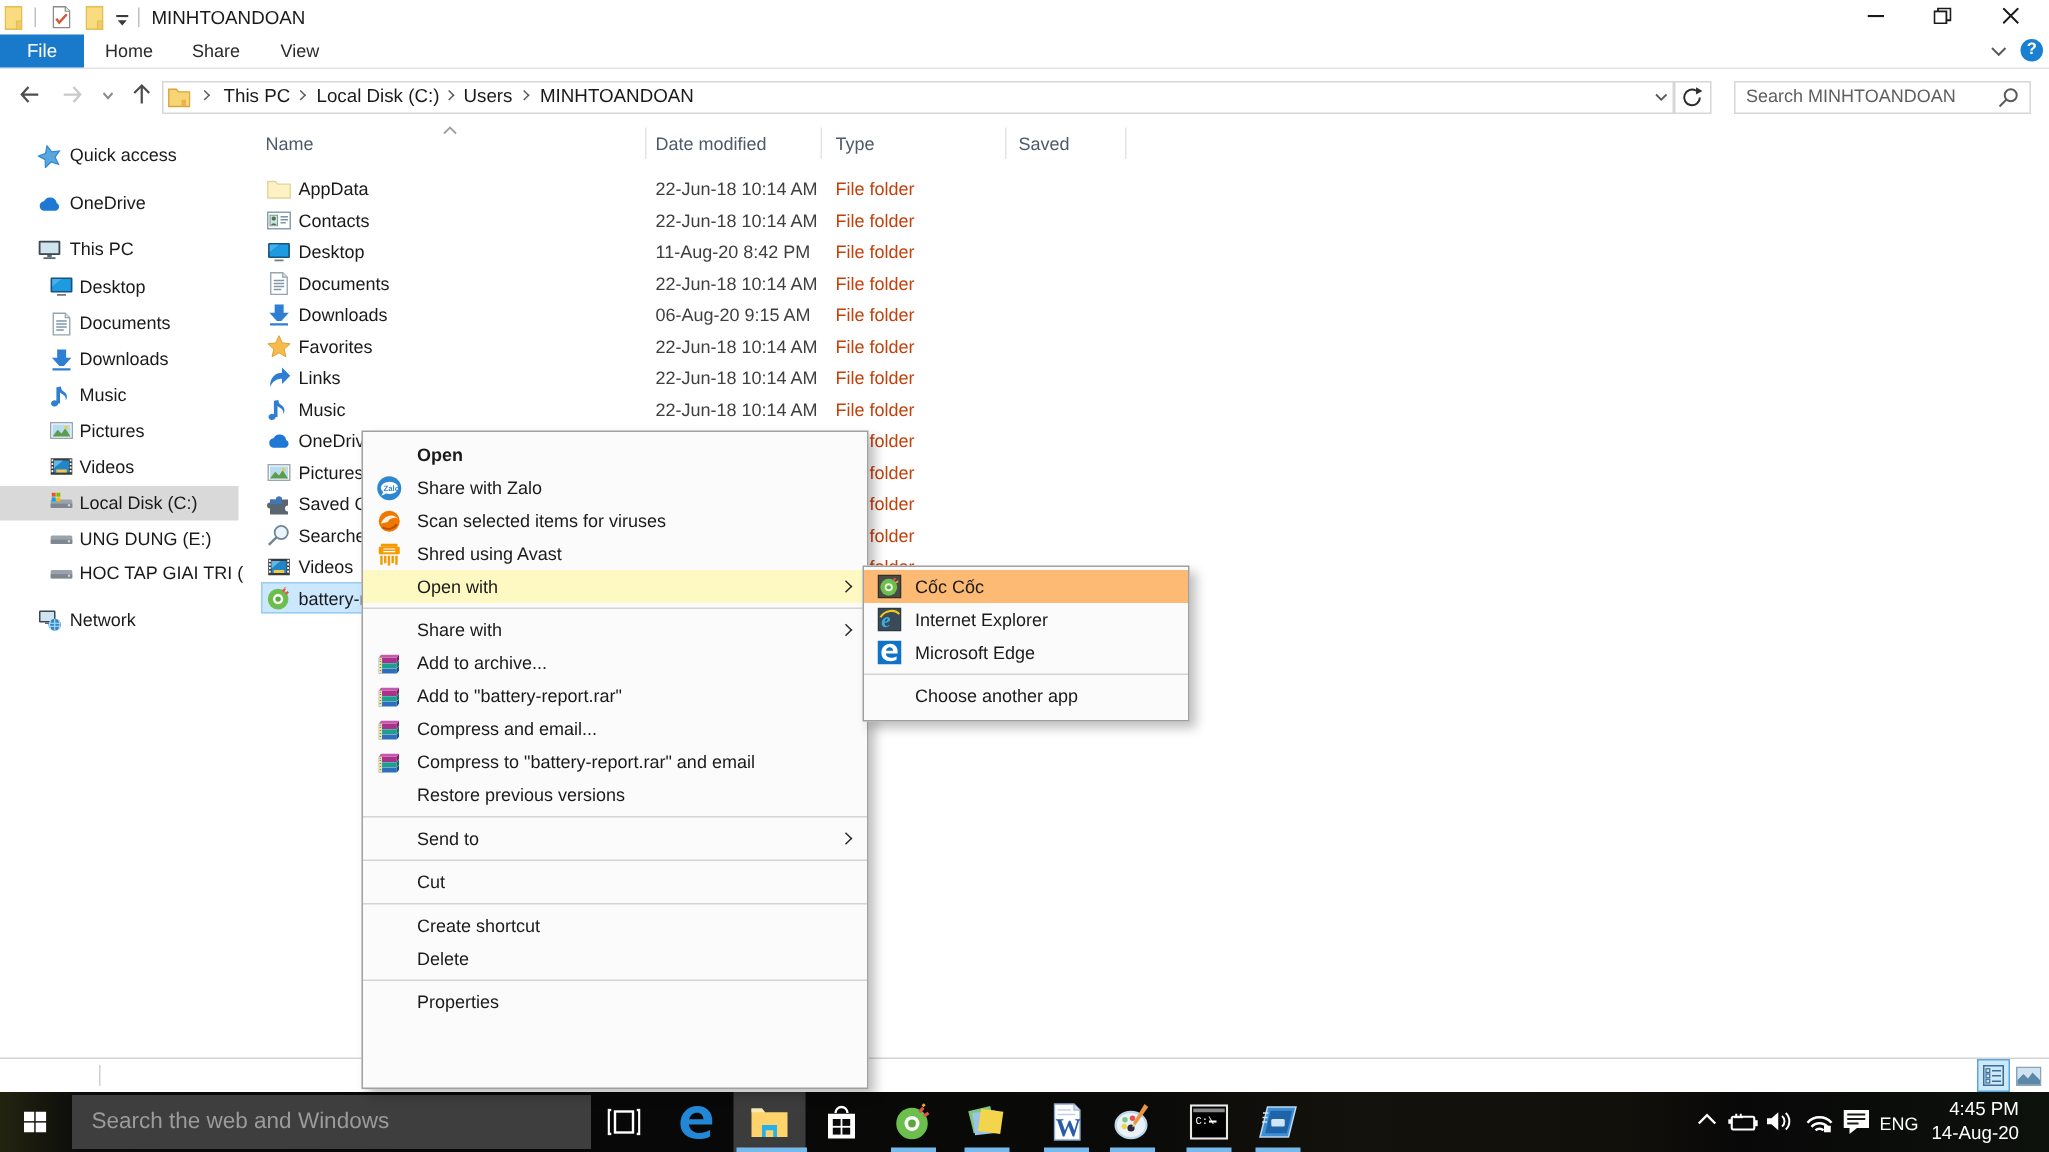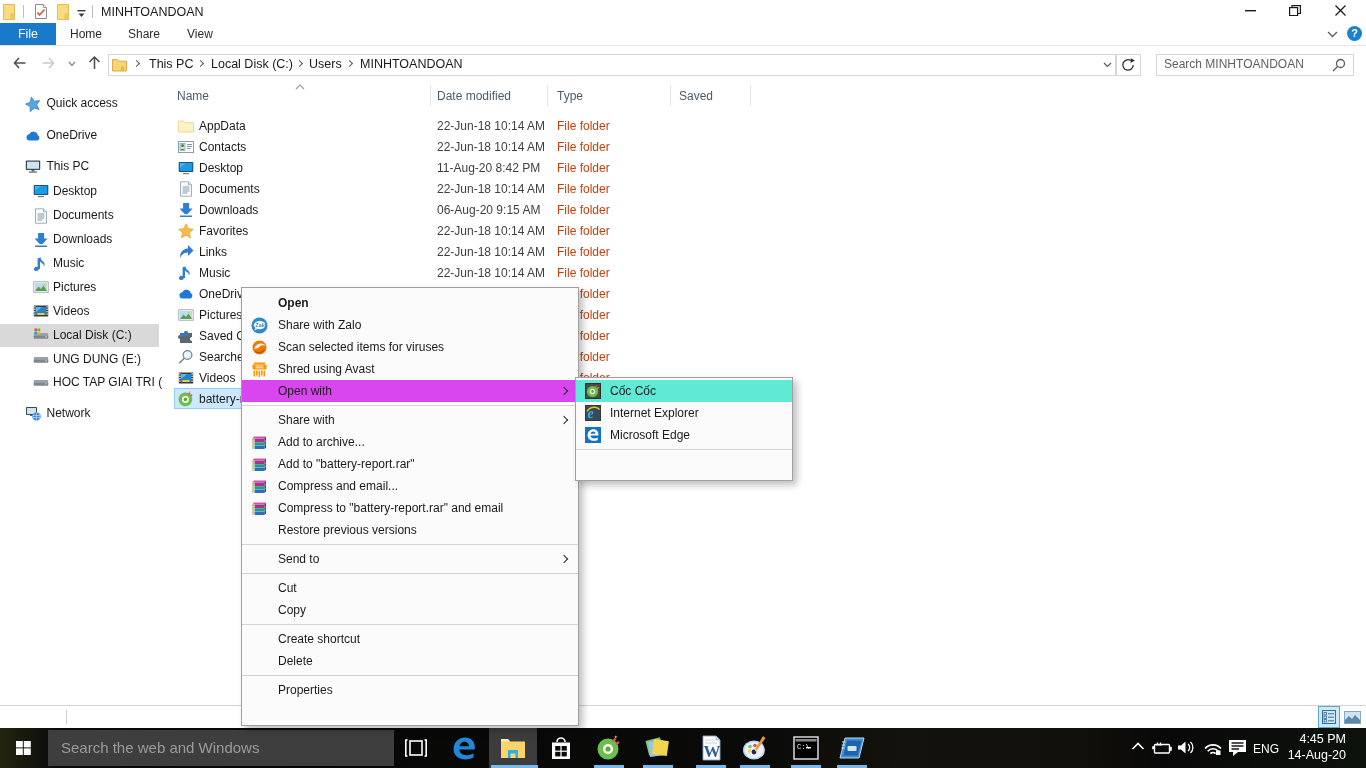--- a/index.html
+++ b/index.html
@@ -29,21 +29,21 @@
 #statusbar span { position:absolute; top:5px; font-size:12px; color:#35404e; white-space:nowrap;margin-top:17px; }
 #taskbar { left:0; top:728px; width:1366px; height:40px; background:linear-gradient(90deg,#23240f 0px,#0b0b0b 55px,#070707 300px,#0a0a09 760px,#14120c 900px,#12100b 1080px,#080808 1160px,#0d120c 1366px); }
 #tsearch { left:48px; top:2px; width:346px; height:36px; background:#3e3e3e; }
 #tsearch span { position:absolute; left:13px; top:9px; font-size:15px; color:#9b9b9b; }
 .tcell { top:0; width:48px; height:40px; }
 .tul { top:37px; height:3px; background:#76b9ed; position:absolute; }
 #ctxmenu { left:241px; top:287px; width:338px; height:439px; background:#fbfbfb; border:1px solid #a0a0a0; box-shadow:4px 4px 7px rgba(0,0,0,0.25); padding-top:4px; }
 .mi { position:relative; height:22px; }
 .mi .txt { position:absolute; left:36px; top:4px; font-size:12px; color:#1a1a1a; white-space:nowrap; }
 .mi .ico { position:absolute; left:9px; top:3px; }
-.mi.hl { background:#d946ef; }
+.mi.hl { background:#fef9c3; }
 .msep { height:7px; position:relative; }
 .msep:after { content:""; position:absolute; left:0; right:0; top:3px; height:1px; background:#d4d4d4; }
 .sub-arrow { position:absolute; right:11px; top:7.5px; width:6px; height:6px; border-top:1.3px solid #2a2a2a; border-right:1.3px solid #2a2a2a; transform:rotate(45deg); }
 #submenu { left:575px; top:377px; width:218px; height:104px; background:#fbfbfb; border:1px solid #a0a0a0; box-shadow:4px 4px 7px rgba(0,0,0,0.25); padding-top:2px; }
 #submenu .mi .txt { left:34px; }
 #submenu .mi .ico { left:9px; }
 </style>
 </head>
 <body>
 <div class="abs" id="titlebar">
@@ -704,37 +704,34 @@
     </div>
 <div class="msep"></div>
 <div class="mi">
       <span class="txt" style="">Send to</span>
       <span class="sub-arrow"></span>
     </div>
 <div class="msep"></div>
 <div class="mi">
       <span class="txt" style="">Cut</span>
     </div>
-<div class="mi">
-      <span class="txt" style="">Copy</span>
-    </div>
 <div class="msep"></div>
 <div class="mi">
       <span class="txt" style="">Create shortcut</span>
     </div>
 <div class="mi">
       <span class="txt" style="">Delete</span>
     </div>
 <div class="msep"></div>
 <div class="mi">
       <span class="txt" style="">Properties</span>
     </div>
 </div>
 <div class="abs" id="submenu">
-<div class="mi hl" style="background:#5eead4">
+<div class="mi hl" style="background:#fdba74">
       <span class="ico">
         <svg width="16" height="16" viewBox="0 0 16 16" style="">
           <rect x="0.5" y="0.5" width="15" height="15" fill="#4a4a46" stroke="#2e2e2a"></rect>
           <circle cx="7.5" cy="8.5" r="5.6" fill="#6cbf4d"></circle>
           <circle cx="7.5" cy="8.5" r="2.7" fill="#e8f5e0"></circle>
           <circle cx="7.5" cy="8.5" r="1.4" fill="#58a83c"></circle>
           <path d="M10.5 4 L12 2.5" stroke="#e8504a" stroke-width="1.3"></path>
           <path d="M12 5.5 L13.8 4.5" stroke="#f2a73f" stroke-width="1.2"></path>
         </svg>
       </span>
@@ -753,13 +750,16 @@
 <div class="mi">
       <span class="ico">
         <svg width="16" height="16" viewBox="0 0 16 16" style="">
           <rect x="0" y="0" width="16" height="16" fill="#1073c8"></rect>
           <path fill-rule="evenodd" fill="#fff" d="M2.6 8.3 C2.6 4.6 5.2 2.2 8.4 2.2 C11.5 2.2 13.4 4.4 13.4 7 L13.4 8.6 L5.5 8.6 C5.7 10.5 7.2 11.5 9.2 11.5 C10.5 11.5 11.6 11.2 12.7 10.5 L12.7 12.9 C11.6 13.5 10.3 13.8 8.8 13.8 C5.2 13.8 2.6 11.8 2.6 8.3 Z M5.6 6.8 L10.4 6.8 C10.3 5.4 9.5 4.5 8.2 4.5 C6.9 4.5 5.9 5.3 5.6 6.8 Z"></path>
         </svg>
       </span>
       <span class="txt">Microsoft Edge</span>
     </div>
 <div class="msep"></div>
+<div class="mi">
+      <span class="txt">Choose another app</span>
+    </div>
 </div>
 
 </body></html>

